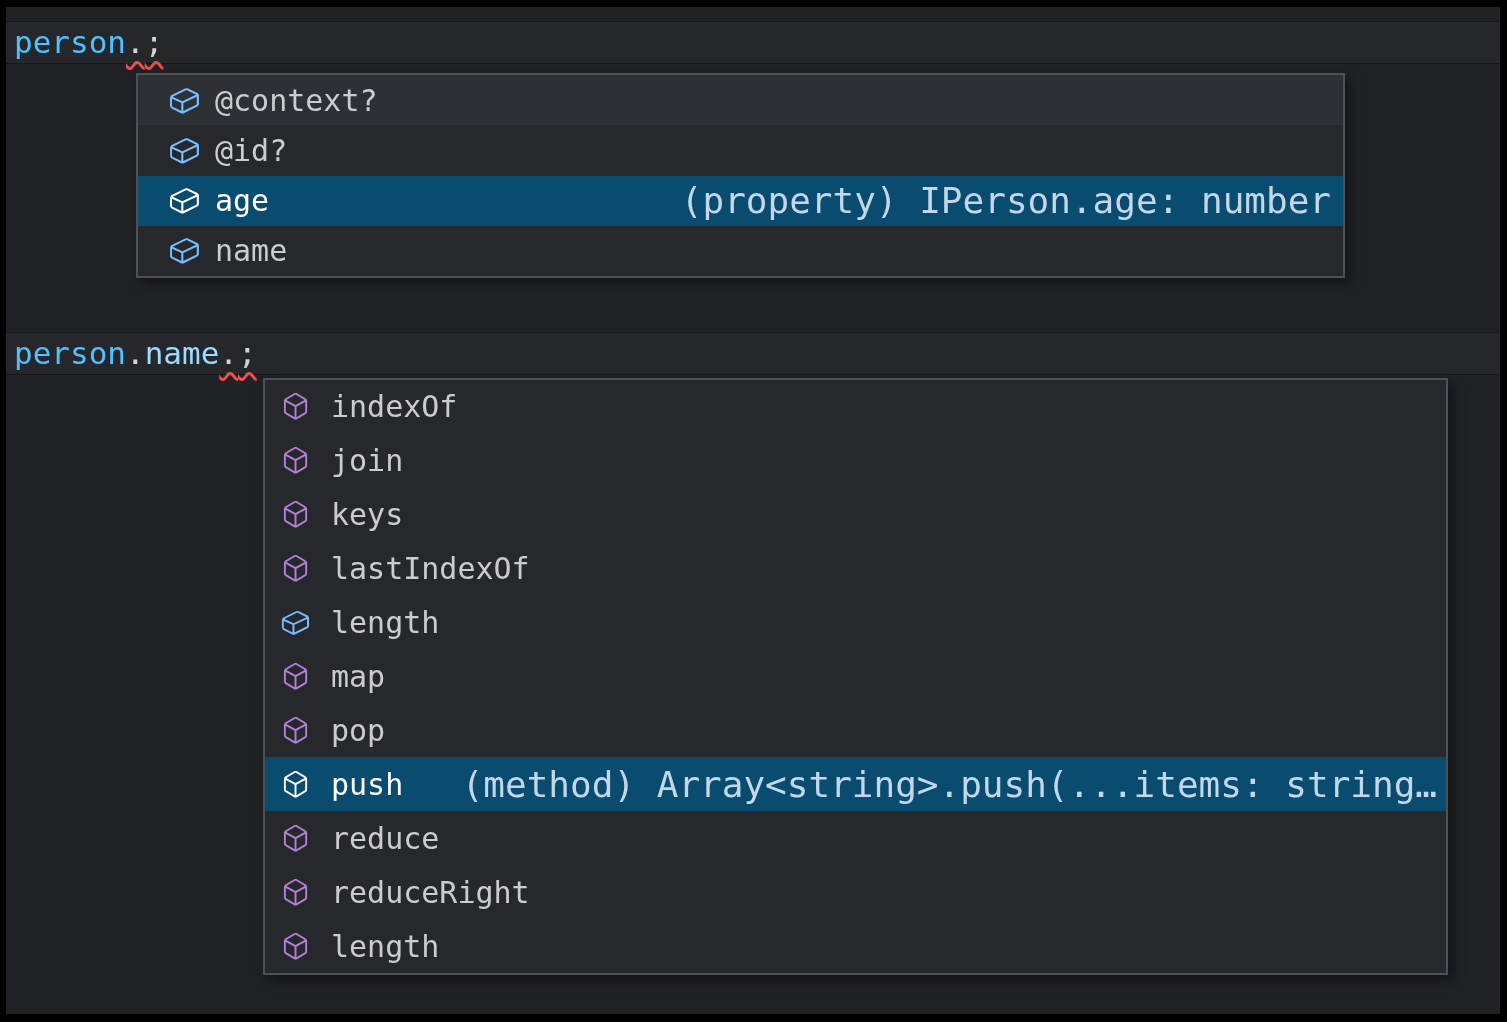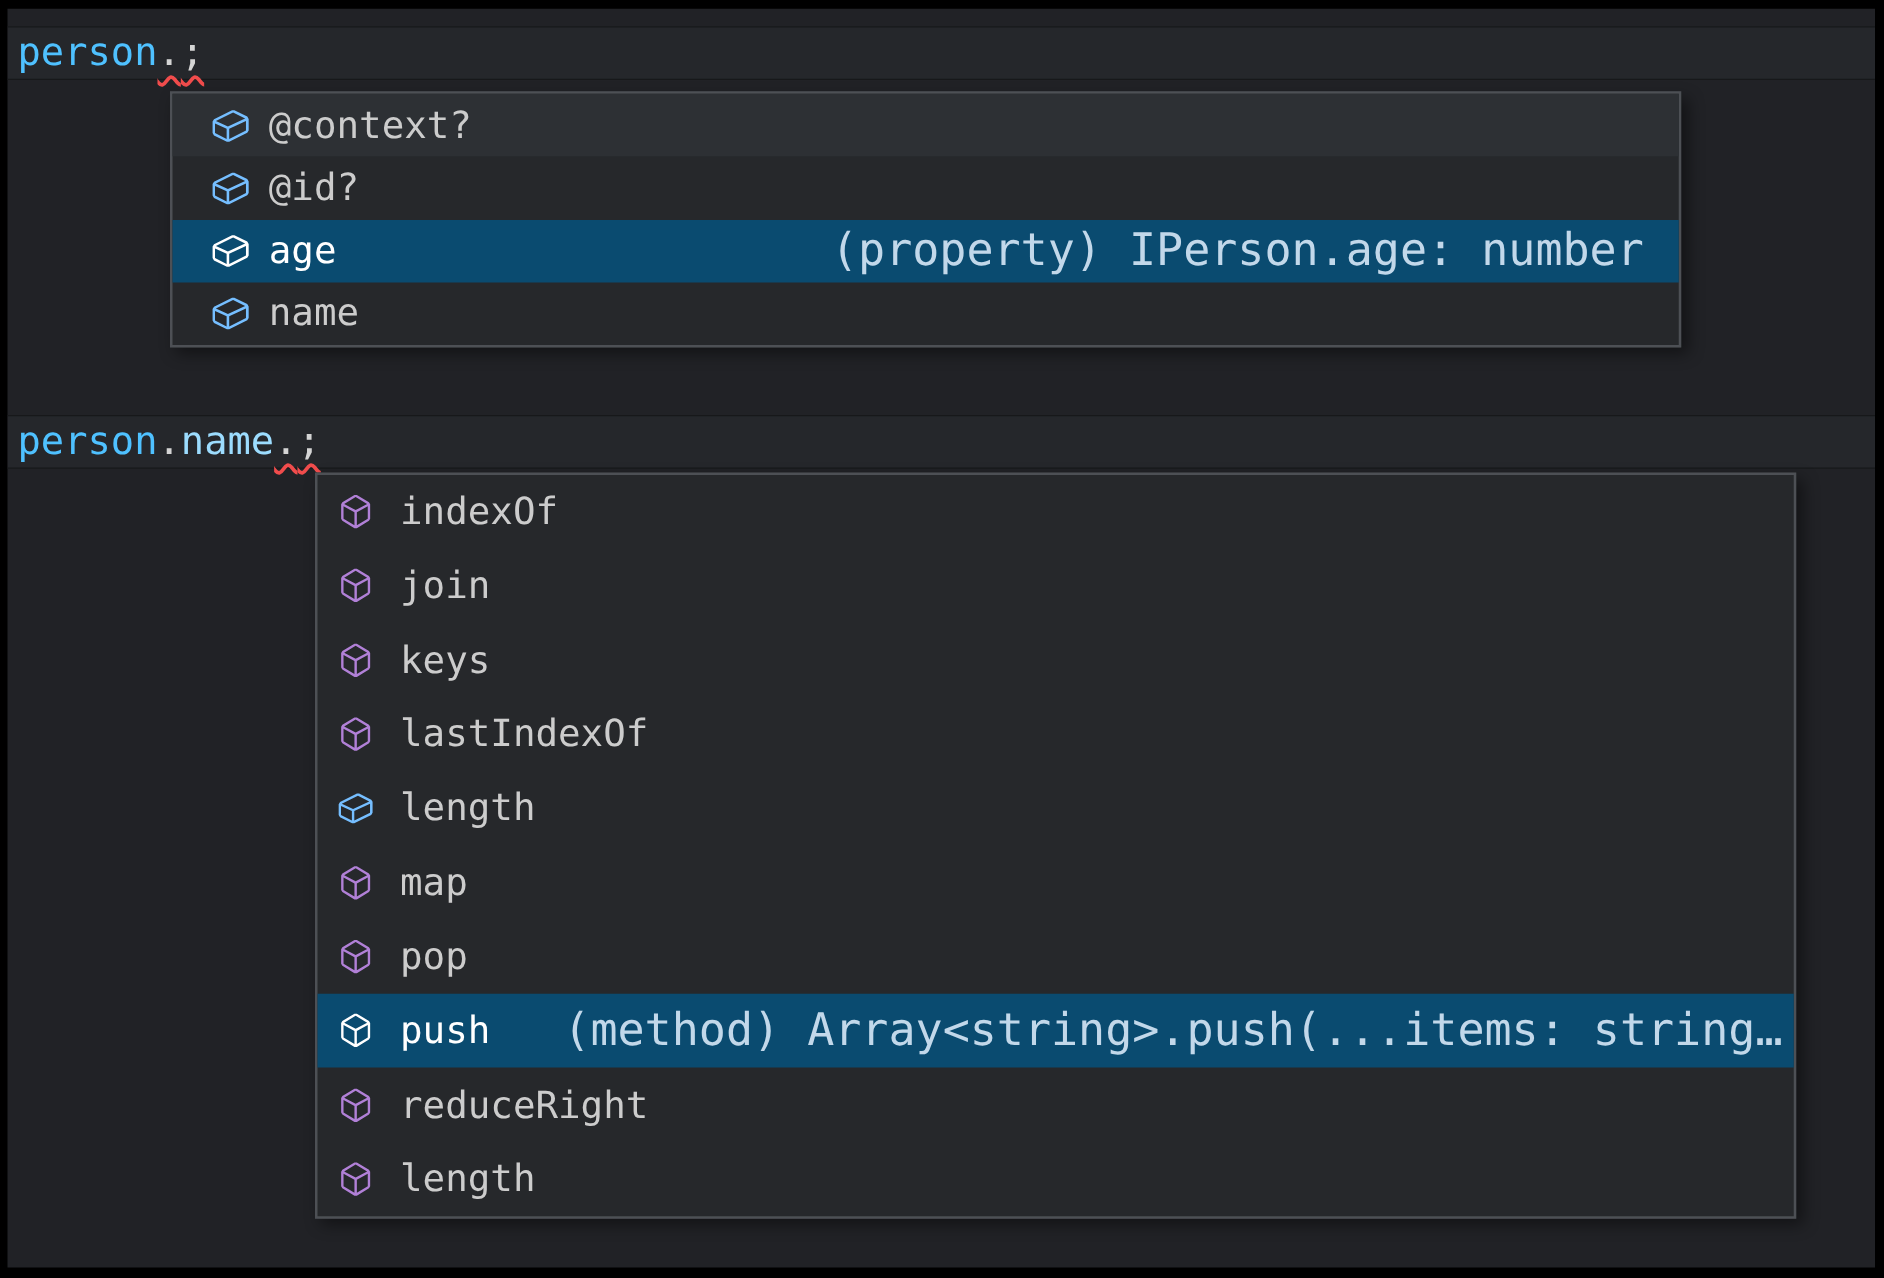--- a/index.html
+++ b/index.html
@@ -17,24 +17,24 @@
   .t-var{color:var(--c-var);}
   .t-prop{color:var(--c-prop);}
   .t-punct{color:var(--c-punct);}
   .t-err{text-decoration-line:underline;text-decoration-style:wavy;
          text-decoration-color:var(--c-err);text-decoration-thickness:2.5px;
          text-underline-offset:8px;text-decoration-skip-ink:none;}
 
   .suggest{position:absolute;background:#26282b;border:2px solid #4d5055;box-sizing:border-box;
            display:flex;flex-direction:column;box-shadow:5px 5px 12px rgba(0,0,0,0.45);}
   #suggest1{left:130px;top:66px;width:1209px;height:205px;}
-  #suggest2{left:246px;top:371px;width:1185px;height:597px;}
+  #suggest2{left:257px;top:371px;width:1185px;height:597px;}
 
   .row{flex:1 1 0;display:flex;align-items:center;gap:14px;
-       padding:0 28px 0 30px;font-size:30px;color:#cccccc;min-height:0;}
+       padding:0 12px 0 30px;font-size:30px;color:#cccccc;min-height:0;}
   #suggest2 .row{padding-left:15px;padding-right:9px;gap:20px;}
   .row.hovered{background:#2d3034;}
   .row.selected{background:var(--c-sel);color:#ffffff;}
 
   .icon{width:33px;height:33px;flex:0 0 auto;display:flex;align-items:center;justify-content:center;}
   #suggest2 .icon{width:31px;height:31px;}
   .icon svg{width:100%;height:100%;display:block;}
   .icon-field path{fill:var(--c-field);}
   .icon-method path{fill:var(--c-method);}
   .row.selected .icon path{fill:#ffffff;}
@@ -163,20 +163,29 @@
           </span>
     <span class="label">push</span>
     <span class="detail">(method) Array&lt;string&gt;.push(...items: string…</span>
   </div>
         <div class="row">
     <span class="icon icon-method">
             <svg viewBox="0 0 16 16" xmlns="http://www.w3.org/2000/svg">
               <path d="M13.51 4l-5-3h-1l-5 3-.49.86v6l.49.85 5 3h1l5-3 .49-.85v-6L13.51 4zm-6 9.56l-4.5-2.7V5.7l4.5 2.45v5.41zm.5-6.3L3.27 4.7l4.74-2.84 4.74 2.84-4.74 2.56zm5 3.6l-4.5 2.7V8.15l4.5-2.45v5.16z"></path>
             </svg>
           </span>
+    <span class="label">reduce</span>
+
+  </div>
+        <div class="row">
+    <span class="icon icon-method">
+            <svg viewBox="0 0 16 16" xmlns="http://www.w3.org/2000/svg">
+              <path d="M13.51 4l-5-3h-1l-5 3-.49.86v6l.49.85 5 3h1l5-3 .49-.85v-6L13.51 4zm-6 9.56l-4.5-2.7V5.7l4.5 2.45v5.41zm.5-6.3L3.27 4.7l4.74-2.84 4.74 2.84-4.74 2.56zm5 3.6l-4.5 2.7V8.15l4.5-2.45v5.16z"></path>
+            </svg>
+          </span>
     <span class="label">reduceRight</span>
 
   </div>
         <div class="row">
     <span class="icon icon-method">
             <svg viewBox="0 0 16 16" xmlns="http://www.w3.org/2000/svg">
               <path d="M13.51 4l-5-3h-1l-5 3-.49.86v6l.49.85 5 3h1l5-3 .49-.85v-6L13.51 4zm-6 9.56l-4.5-2.7V5.7l4.5 2.45v5.41zm.5-6.3L3.27 4.7l4.74-2.84 4.74 2.84-4.74 2.56zm5 3.6l-4.5 2.7V8.15l4.5-2.45v5.16z"></path>
             </svg>
           </span>
     <span class="label">length</span>

